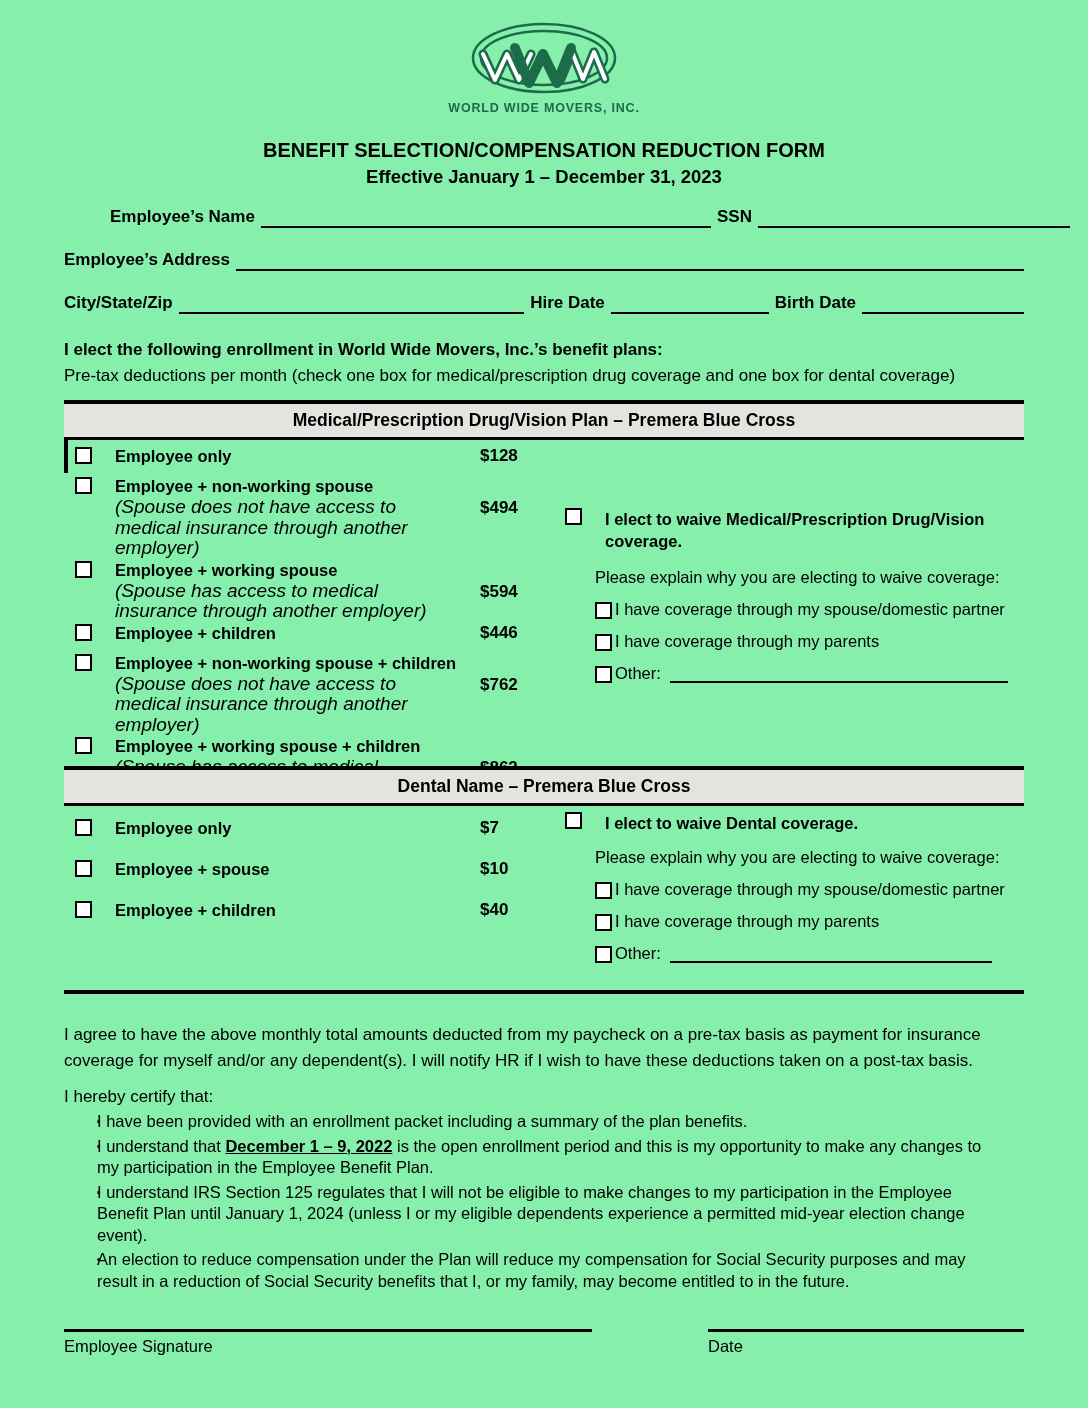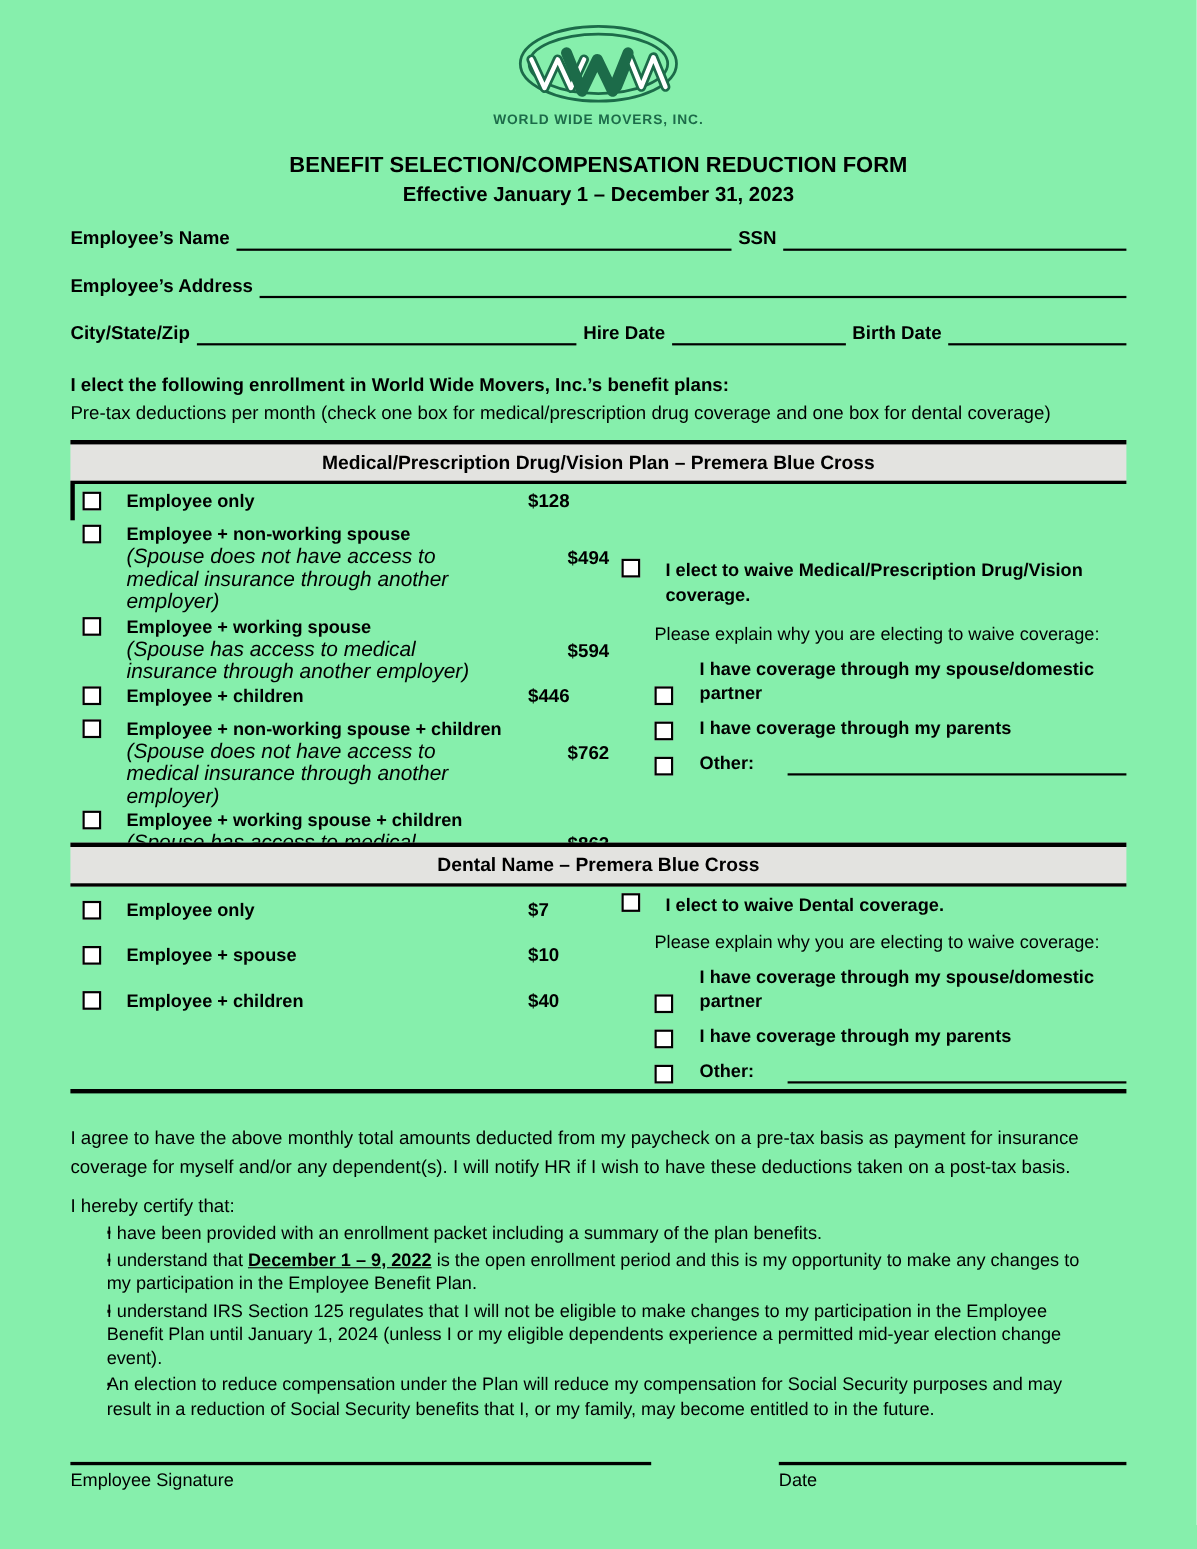--- a/index.html
+++ b/index.html
@@ -15,21 +15,21 @@
     overflow: hidden;
   }
   
   .logo-wrap { position: absolute; top: 22px; left: 0; width: 100%; text-align: center; }
   .logo-name { margin-top: 1px; font-size: 12.5px; font-weight: bold; letter-spacing: 0.8px; color: #1c6b49; }
   
   .title    { position: absolute; top: 139px; left: 0; width: 100%; text-align: center; font-size: 20px;   font-weight: bold; }
   .subtitle { position: absolute; top: 166px; left: 0; width: 100%; text-align: center; font-size: 18.5px; font-weight: bold; }
   
   .form-row { position: absolute; left: 64px; width: 960px; display: flex; align-items: flex-end; font-size: 17px; font-weight: bold; }
-  .row-name    { top: 206px; }
+  .row-name    { top: 206px; margin-left: 46px; }
   .row-address { top: 249px; }
   .row-city    { top: 292px; }
   .fill-line { border-bottom: 2px solid #000; height: 22px; }
   .grow { flex: 1 1 auto; }
   .lbl { white-space: nowrap; padding-right: 6px; line-height: 22px; }
   .lbl.mid { padding-left: 6px; }
   .w-ssn   { width: 312px; flex: none; }
   .w-hire  { width: 158px; flex: none; }
   .w-birth { width: 162px; flex: none; }
   
@@ -57,33 +57,33 @@
     border: 2.5px solid #000;
     background: #fff;
     flex: none;
   }
   .opt { position: relative; margin-bottom: 9px; min-height: 21px; }
   .opt.has-desc { margin-bottom: 1px; }
   .opt > .cb { position: absolute; left: 11px; top: 1px; }
   .opt-label { margin-left: 51px; font-size: 16.5px; font-weight: bold; line-height: 21px; }
   .opt-desc  { margin-left: 51px; font-size: 19px; font-style: italic; line-height: 20.5px; width: 345px; }
   .price { position: absolute; left: 416px; top: 0; font-size: 17px; font-weight: bold; }
-  .opt.has-desc .price { top: 22px; margin-left: 36px; }
+  .opt.has-desc .price { top: 22px; }
   .dent-opt { position: relative; margin-bottom: 20px; min-height: 21px; }
   .dent-opt > .cb { position: absolute; left: 11px; top: 1px; }
   .dent-body { padding-top: 12px; }
   
   .waive-col { position: absolute; left: 501px; width: 459px; }
   .m-waive { top: 68px; }
   .d-waive { top: 6px; }
   .waive-head { display: flex; gap: 23px; align-items: flex-start; }
   .waive-head .txt { font-size: 16.5px; font-weight: bold; line-height: 22px; width: 398px; }
   .explain { margin: 15px 0 0 30px; font-size: 16.5px; line-height: 21px; }
   .d-waive .explain { margin-top: 13px; }
-  .reason { display: flex; gap: 24px; align-items: flex-end; margin: 11px 0 0 30px; font-size: 16.5px; line-height: 21px; font-weight: bold; }
+  .reason { display: flex; gap: 3px; align-items: center; margin: 11px 0 0 30px; font-size: 16.5px; line-height: 21px; }
   .reason .cb { margin-top: 1px; }
   .other-line { display: inline-block; border-bottom: 2px solid #000; height: 18px; width: 338px; margin-left: 6px; }
   .d-waive .other-line { width: 322px; }
   
   .thick-rule { position: absolute; top: 990px; left: 64px; width: 960px; height: 4px; background: #000; }
   .agreement { position: absolute; top: 1022px; left: 64px; width: 962px; font-size: 17px; line-height: 26px; }
   .certify-intro { position: absolute; top: 1087px; left: 64px; font-size: 17px; }
   .bullets { position: absolute; top: 1111px; left: 64px; width: 960px; }
   .bullet-item { display: flex; margin-bottom: 3px; }
   .bullet-glyph { flex: none; width: 32px; padding-left: 33px; font-size: 11px; line-height: 21.5px; }

